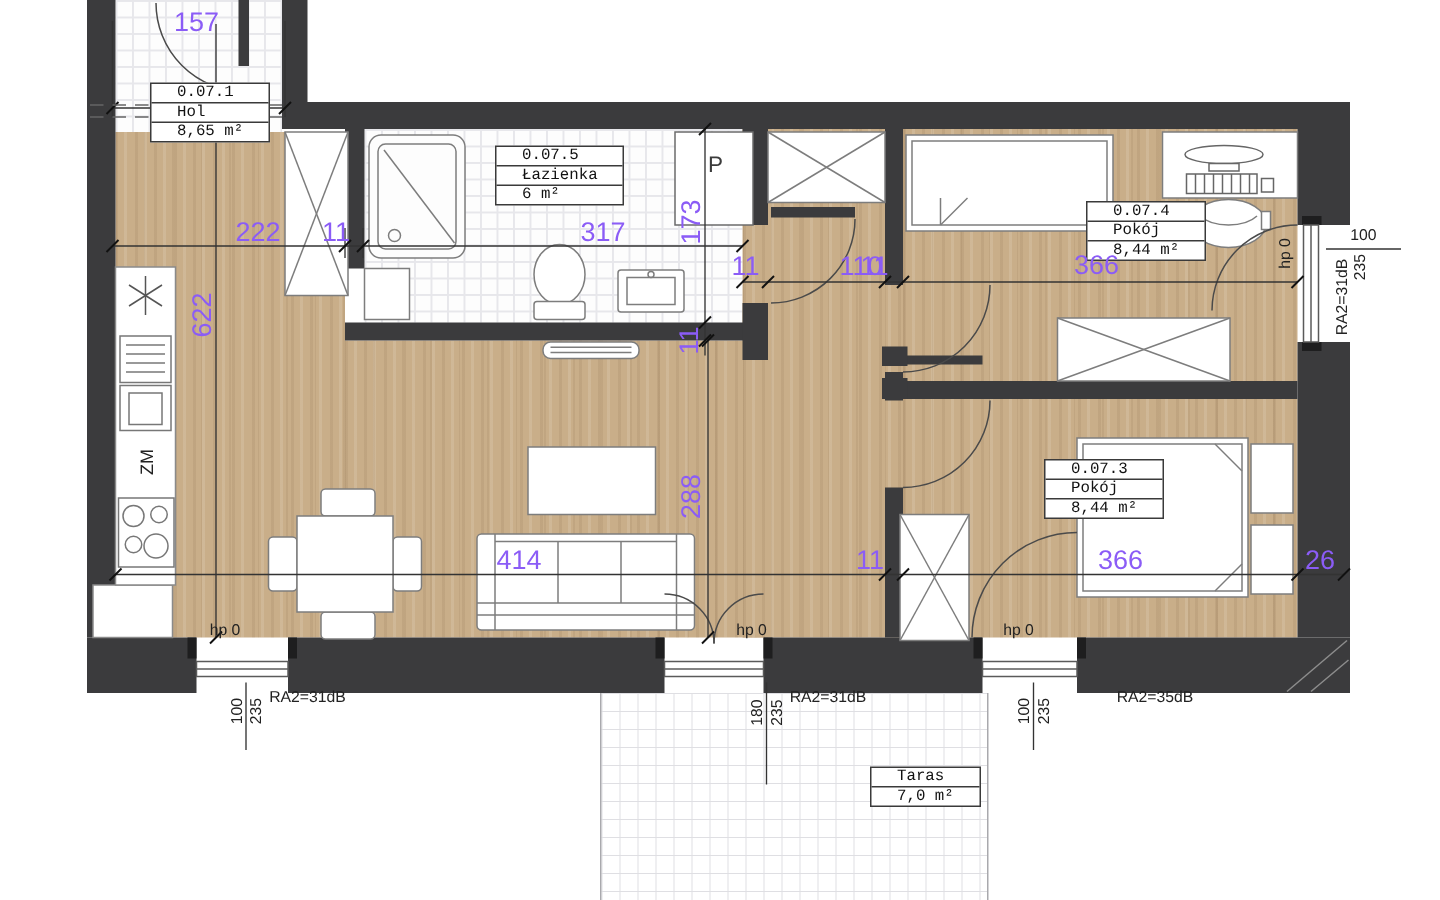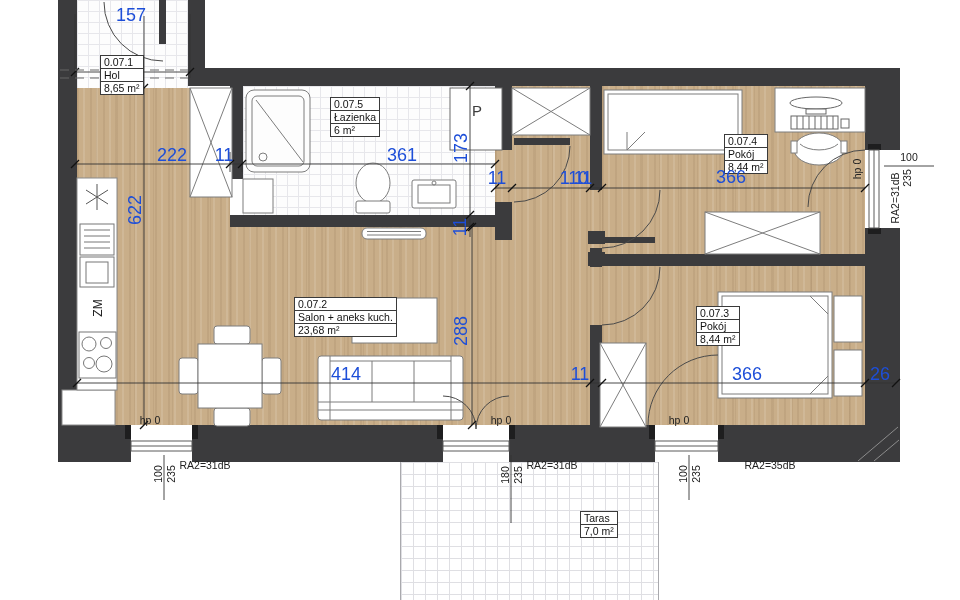--- a/index.html
+++ b/index.html
@@ -12,25 +12,25 @@
       repeating-linear-gradient(90deg, rgba(110,80,50,.10) 0 2px, rgba(0,0,0,0) 2px 6px, rgba(255,255,255,.12) 6px 8px, rgba(0,0,0,0) 8px 13px),
       repeating-linear-gradient(90deg, rgba(90,60,30,.08) 0 1px, rgba(0,0,0,0) 1px 19px);}
   .floor-tile{position:absolute;background:#fdfdfd;
     background-image:linear-gradient(#e7e7eb 1px, transparent 1px),
                      linear-gradient(90deg,#e7e7eb 1px, transparent 1px);
     background-size:11px 11px;}
   .terrace{position:absolute;background:#fff;
     background-image:linear-gradient(#dfdfe3 1px, transparent 1px),
                      linear-gradient(90deg,#dfdfe3 1px, transparent 1px);
     background-size:12px 12px;border-left:1px solid #a9a9ad;border-right:1px solid #a9a9ad;border-bottom:1px solid #a9a9ad;}
-  .dim{position:absolute;font-size:18px;white-space:nowrap;transform:translate(-50%,-50%);color:#1d4ed8;}
+  .dim{position:absolute;font-size:18px;white-space:nowrap;transform:translate(-50%,-50%);color:#8b5cf6;}
   .anno{position:absolute;font-size:10.5px;white-space:nowrap;transform:translate(-50%,-50%);color:#222;}
   .vtx{writing-mode:vertical-rl;transform:translate(-50%,-50%) rotate(180deg);}
   .rlabel{position:absolute;background:#fff;border:1px solid #3a3a3a;font-size:10.5px;line-height:12px;z-index:6;}
-  .rl-row{padding:0 3px;border-top:1px solid #3a3a3a;white-space:nowrap;}
+  .rl-row{padding:0 17px;border-top:1px solid #3a3a3a;white-space:nowrap;font-family:Liberation Mono, monospace;}
   .rl-row:first-child{border-top:none;}
   .shaft-label{position:absolute;font-size:15px;color:#3c3c3c;transform:translate(-50%,-50%);}
   svg{position:absolute;left:0;top:0;z-index:5;}
   .lblz{z-index:6;}
 </style>
 </head>
 <body>
 
 <div id="stage">
 
@@ -305,25 +305,20 @@
   <div class="rlabel" style="left:100px;top:55px">
     <div class="rl-row">0.07.1</div>
     <div class="rl-row">Hol</div>
     <div class="rl-row">8,65 m²</div>
   </div>
   <div class="rlabel" style="left:330px;top:97px">
     <div class="rl-row">0.07.5</div>
     <div class="rl-row">Łazienka</div>
     <div class="rl-row">6 m²</div>
   </div>
-  <div class="rlabel" style="left:294px;top:297px">
-    <div class="rl-row">0.07.2</div>
-    <div class="rl-row">Salon + aneks kuch.</div>
-    <div class="rl-row">23,68 m²</div>
-  </div>
   <div class="rlabel" style="left:724px;top:134px">
     <div class="rl-row">0.07.4</div>
     <div class="rl-row">Pokój</div>
     <div class="rl-row">8,44 m²</div>
   </div>
   <div class="rlabel" style="left:696px;top:306px">
     <div class="rl-row">0.07.3</div>
     <div class="rl-row">Pokój</div>
     <div class="rl-row">8,44 m²</div>
   </div>
@@ -331,21 +326,21 @@
     <div class="rl-row">Taras</div>
     <div class="rl-row">7,0 m²</div>
   </div>
 
   <div class="shaft-label lblz" style="left:477px;top:110px">P</div>
   <div class="anno vtx lblz" style="left:98px;top:308px;font-size:12px">ZM</div>
 
   <div class="dim lblz" style="left:131px;top:15px">157</div>
   <div class="dim lblz" style="left:172px;top:155px">222</div>
   <div class="dim lblz" style="left:224px;top:155px">11</div>
-  <div class="dim lblz" style="left:402px;top:155px">361</div>
+  <div class="dim lblz" style="left:402px;top:155px">317</div>
   <div class="dim vtx lblz" style="left:461px;top:148px">173</div>
   <div class="dim vtx lblz" style="left:460px;top:227px">11</div>
   <div class="dim lblz" style="left:497px;top:178px">11</div>
   <div class="dim lblz" style="left:574px;top:178px">110</div>
   <div class="dim lblz" style="left:583px;top:178px">11</div>
   <div class="dim lblz" style="left:731px;top:177px">366</div>
   <div class="dim vtx lblz" style="left:135px;top:210px">622</div>
   <div class="dim vtx lblz" style="left:461px;top:331px">288</div>
   <div class="dim lblz" style="left:346px;top:374px">414</div>
   <div class="dim lblz" style="left:580px;top:374px">11</div>

